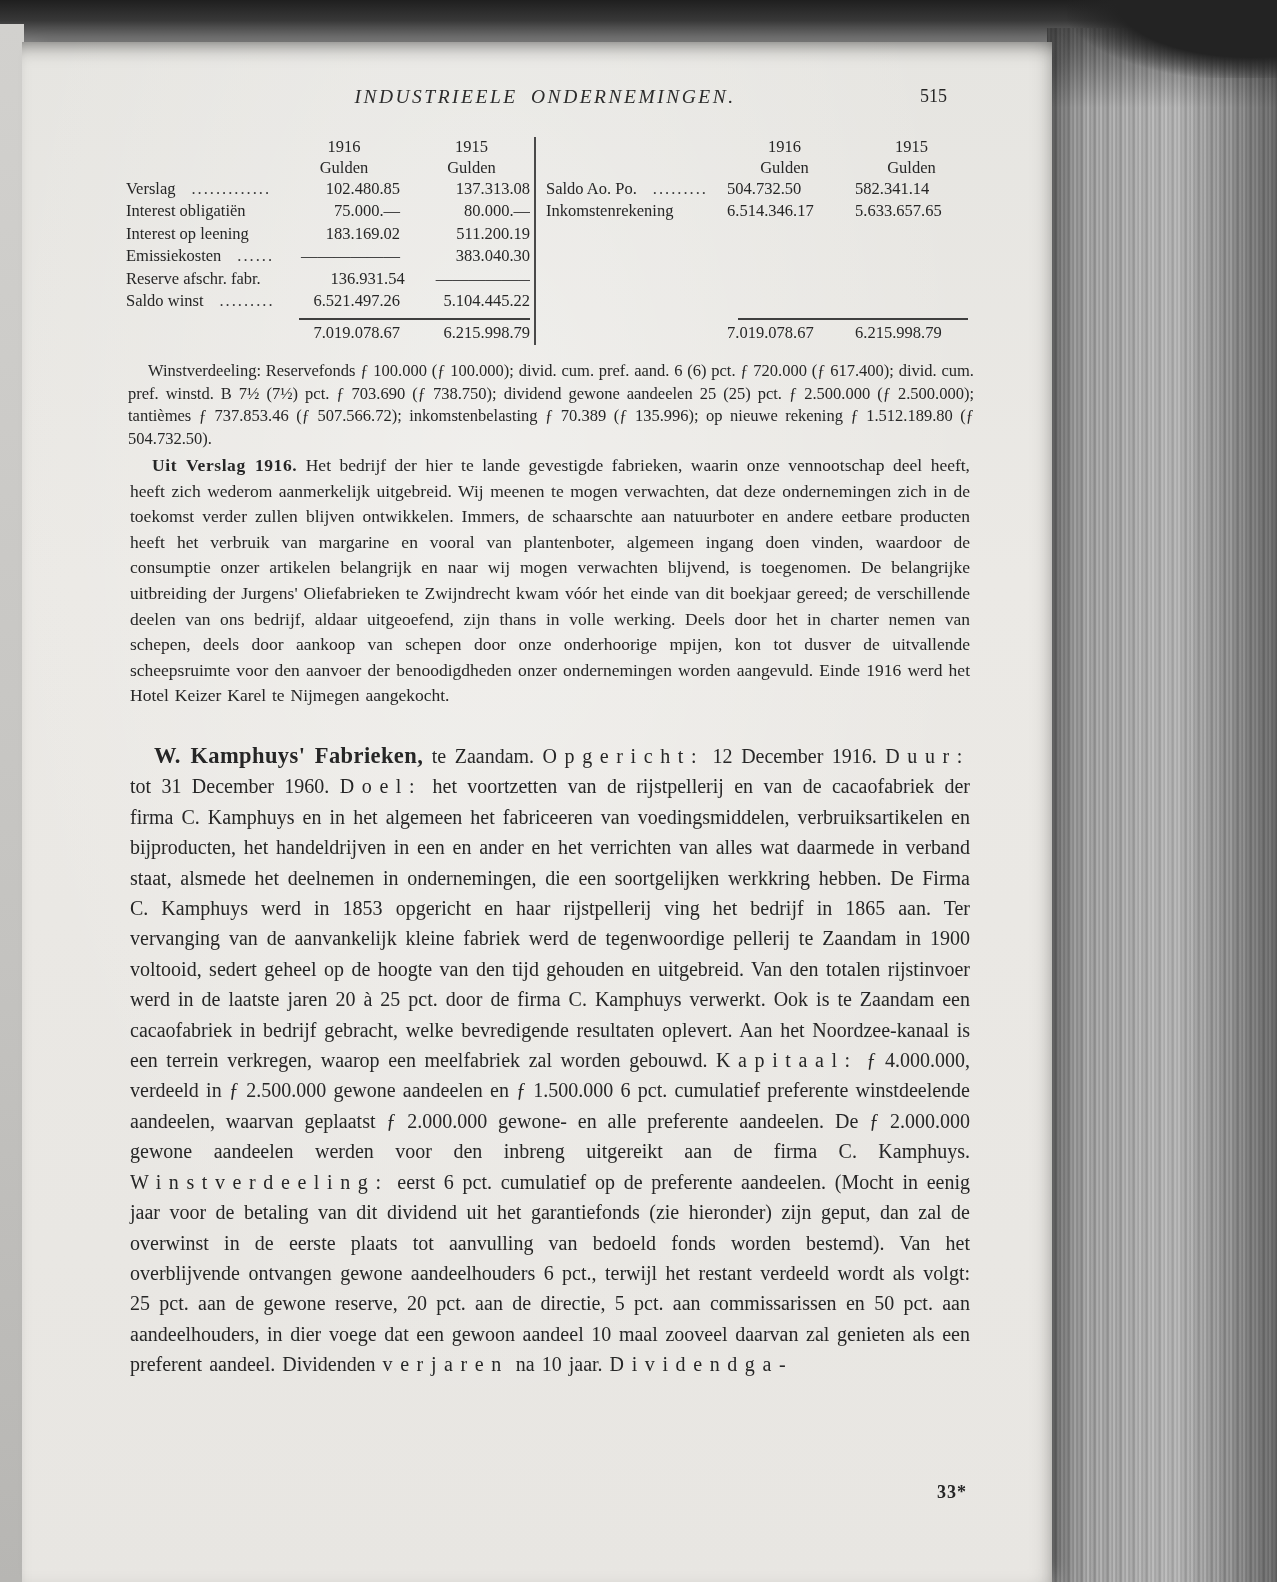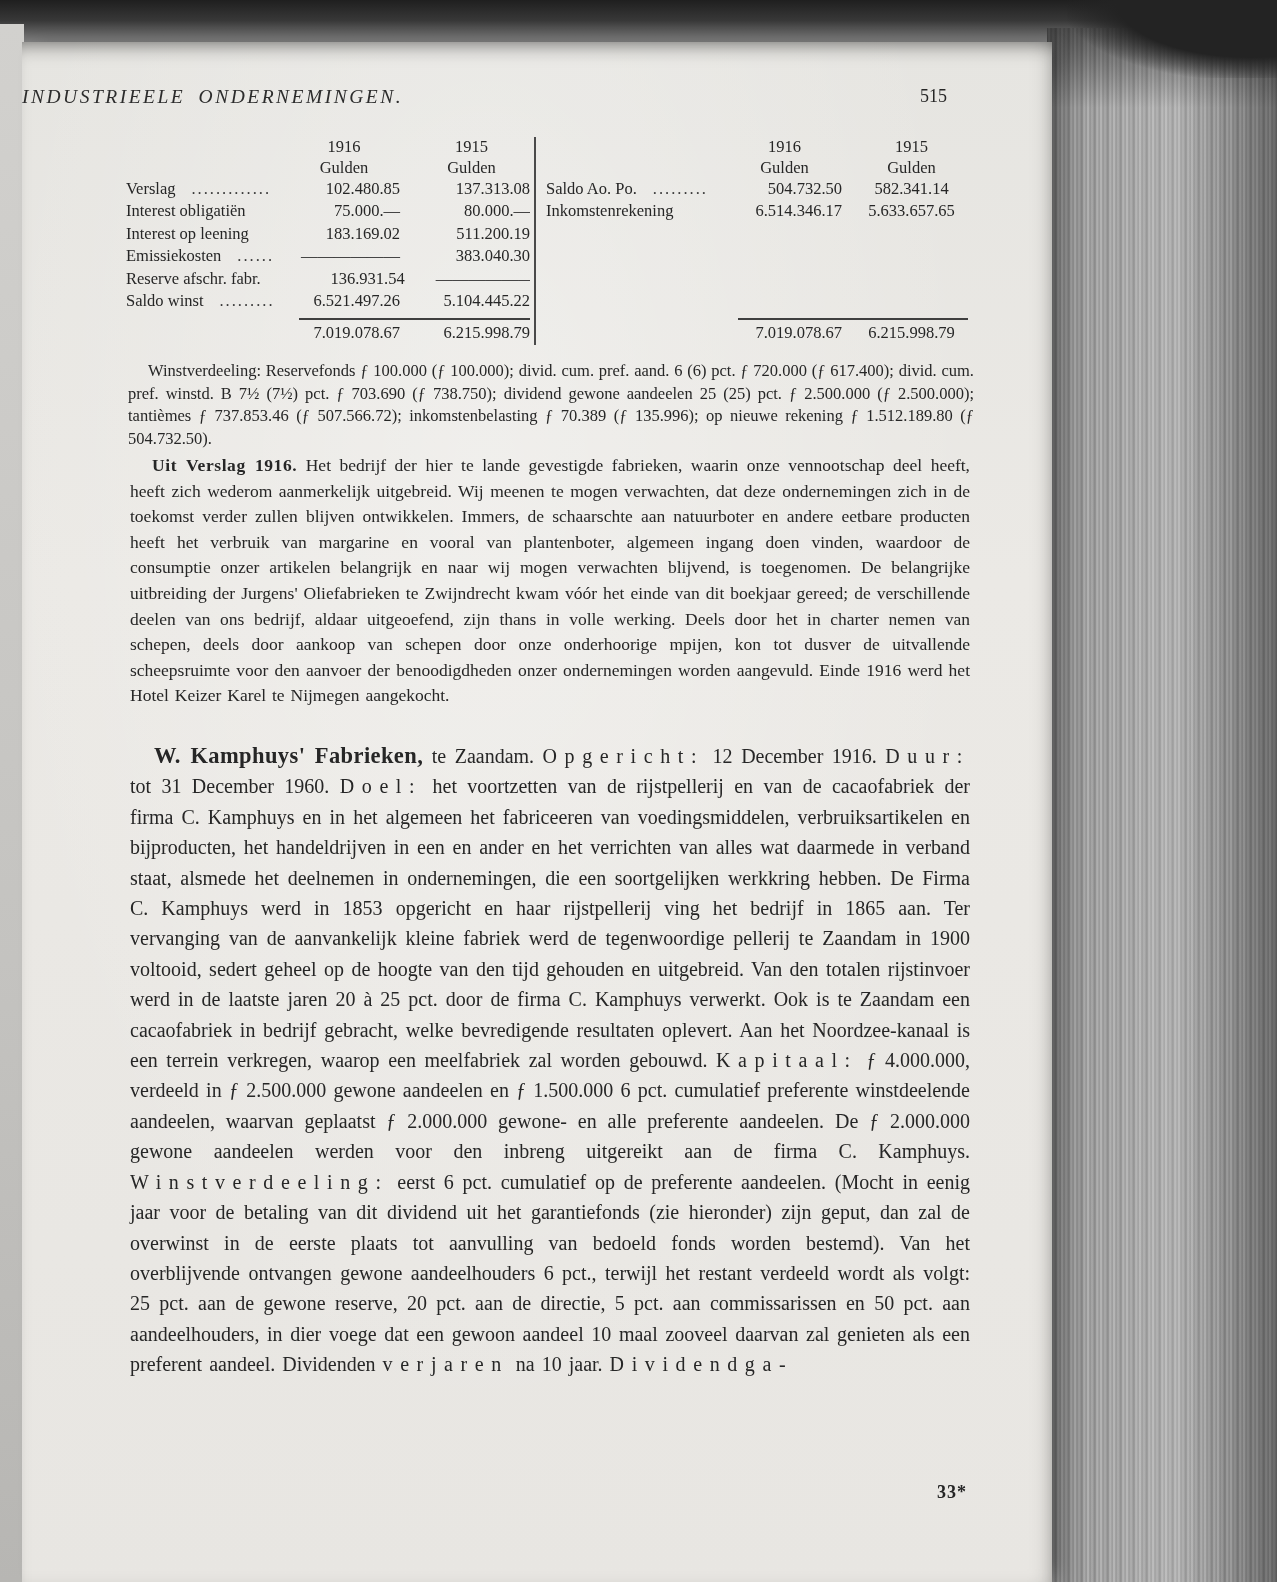--- a/index.html
+++ b/index.html
@@ -36,44 +36,44 @@
     color:#262626;
     background:
       radial-gradient(ellipse at 45% 28%, rgba(255,255,255,0.30), rgba(255,255,255,0) 62%),
       linear-gradient(180deg,#e6e5e1 0%,#ebe9e5 35%,#e8e6e2 100%);
     box-shadow:
       inset 0 16px 20px -14px rgba(0,0,0,0.5),
       inset -12px 0 22px -14px rgba(0,0,0,0.35),
       10px 0 18px -8px rgba(0,0,0,0.4);
   }
   .runhead {
-    position:absolute; top:44px; left:0; width:100%;
-    text-align:left; font-style:italic; font-size:19.5px;
+    position:absolute; top:44px; left:8px; width:100%;
+    text-align:center; font-style:italic; font-size:19.5px;
     letter-spacing:2.5px; word-spacing:6px; color:#2c2c2c;
   }
   .pagenum { position:absolute; top:44px; left:898px; font-size:18px; }
   
   .pl-table { position:absolute; left:104px; top:93px; width:858px; font-size:16.5px; }
   .pl-titlerow { position:relative; height:22px; }
   .side-label-left  { position:absolute; left:38px; letter-spacing:0.5px; }
   .table-title { position:absolute; left:0; right:0; text-align:center; letter-spacing:1.5px; }
   .side-label-right { position:absolute; right:76px; letter-spacing:0.5px; }
   .pl-body { display:flex; align-items:stretch; margin-top:2px; }
   .half { display:flex; flex-direction:column; }
   .half-debet { width:408px; padding-right:4px; }
   .half-credit { width:450px; border-left:2px solid #4a4a4a; padding-left:10px; padding-right:16px; }
   .trow { display:flex; align-items:baseline; height:22.4px; white-space:nowrap; overflow:hidden;gap:13px; }
   .trow.hdr { height:21px; }
   .tlabel { flex:0 0 auto; }
   .tleader { flex:1 1 auto; overflow:hidden; letter-spacing:2px; color:#3a3a3a; margin:0 3px; }
   .tfill { flex:1 1 auto; }
   .d-col1 { flex:0 0 112px; text-align:right; }
   .d-col2 { flex:0 0 117px; text-align:right; }
-  .c-col1 { flex:0 0 115px; text-align:right; }
-  .c-col2 { flex:0 0 113px; text-align:center; }
+  .c-col1 { flex:0 0 115px; }
+  .c-col2 { flex:0 0 113px; text-align:left; }
   .tcenter { text-align:center; }
   .total-group { margin-top:auto; }
   .total-rule-d { margin-left:auto; width:231px; border-top:2px solid #3f3f3f; margin-top:5px; margin-bottom:3px; }
   .total-rule-c { margin-left:auto; width:230px; border-top:2px solid #3f3f3f; margin-top:5px; margin-bottom:3px; }
   .trow.total { height:22px; font-size:16.5px; }
   
   .wv {
     position:absolute; left:106px; top:318px; width:846px;
     font-size:16.5px; line-height:22.5px; text-align:justify; text-indent:20px;
   }

